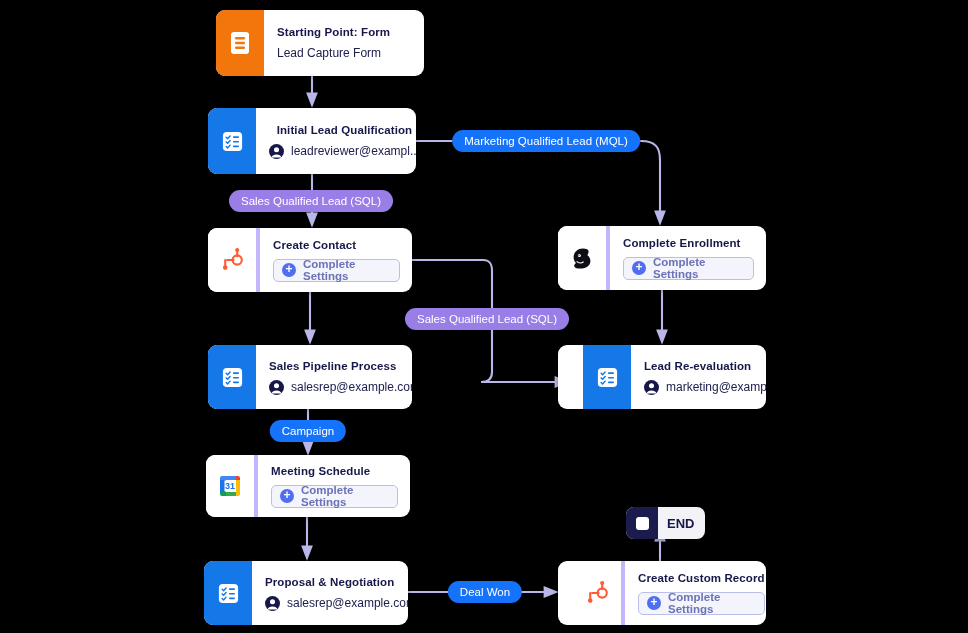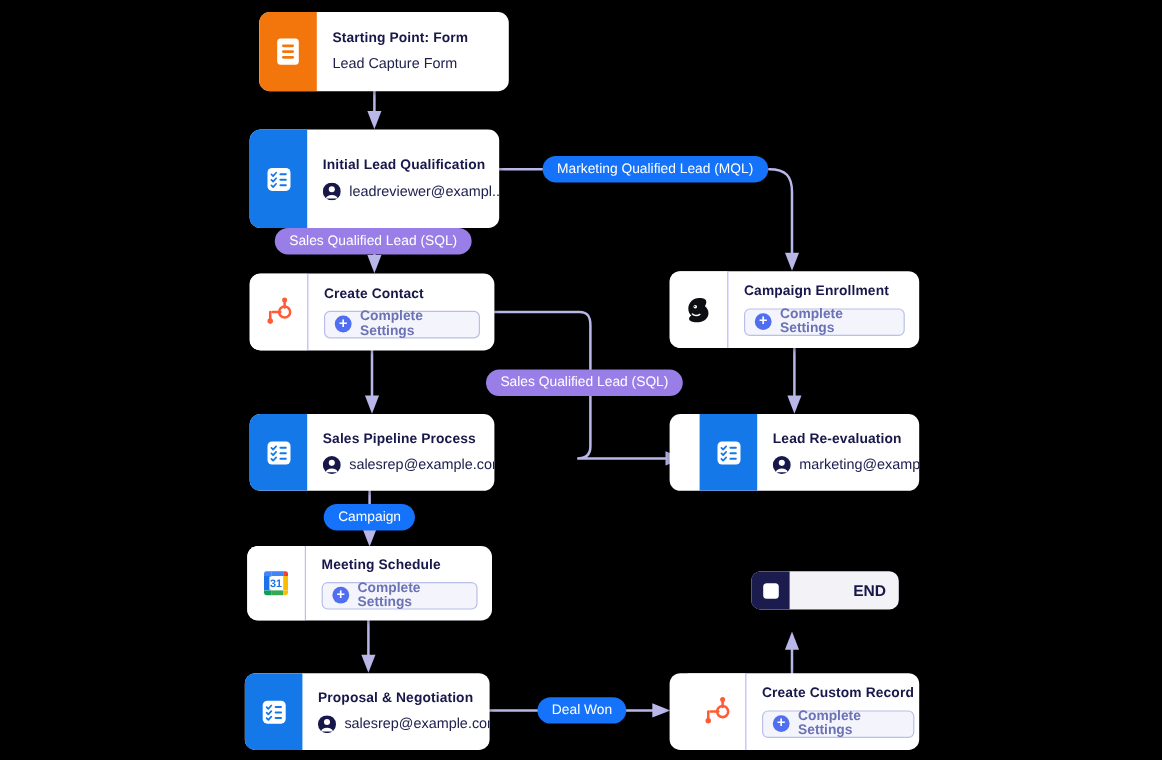--- a/index.html
+++ b/index.html
@@ -50,21 +50,21 @@
   }
   .icon-pane.orange { background: #f2760c; }
   .icon-pane.blue   { background: #1478e8; }
   .body-pane {
     flex: 1 1 auto;
     padding: 11px 12px 11px 13px;
     display: flex;
     flex-direction: column;
     justify-content: center;
     gap: 8px;
-    border-left: 1px solid #c4b5fd;
+    border-left: 4px solid #c4b5fd;
   }
   .icon-pane.orange + .body-pane,
   .icon-pane.blue + .body-pane { border-left: none; }
 
   .node-title {
     font-size: 11.5px;
     font-weight: bold;
     color: #17174a;
     letter-spacing: 0.1px;
     white-space: nowrap;
@@ -202,21 +202,21 @@
       </svg>
     </div>
     <div class="body-pane">
       <div class="node-title">Starting Point: Form</div>
       <div class="node-sub">
           <span>Lead Capture Form</span>
         </div>
     </div>
   </div>
 
-  <div class="node selected" style="left:208px;top:108px;width:208px;height:82px;">
+  <div class="node selected" style="left:208px;top:108px;width:208px;height:66px;text-align:center;">
     <div class="icon-pane blue">
       <svg width="23" height="23" viewBox="0 0 24 24" aria-hidden="true">
         <rect x="2" y="2" width="20" height="20" rx="4" fill="#ffffff"></rect>
         <path d="M5.4,7.6 l1.5,1.5 l2.6,-2.9" stroke="#1478e8" stroke-width="1.5" fill="none" stroke-linecap="round" stroke-linejoin="round"></path>
         <path d="M5.4,12.4 l1.5,1.5 l2.6,-2.9" stroke="#1478e8" stroke-width="1.5" fill="none" stroke-linecap="round" stroke-linejoin="round"></path>
         <path d="M5.4,17.2 l1.5,1.5 l2.6,-2.9" stroke="#1478e8" stroke-width="1.5" fill="none" stroke-linecap="round" stroke-linejoin="round"></path>
         <rect x="12.4" y="6.6" width="6.4" height="1.7" rx="0.85" fill="#1478e8"></rect>
         <rect x="12.4" y="11.4" width="6.4" height="1.7" rx="0.85" fill="#1478e8"></rect>
         <rect x="12.4" y="16.2" width="6.4" height="1.7" rx="0.85" fill="#1478e8"></rect>
       </svg>
@@ -262,21 +262,21 @@
         <path d="M14.6,3.4 C9.6,3.4 5.6,7.4 5.6,12.2 C5.6,14.6 6.6,16.6 8.1,18.0
                  C7.0,18.8 6.2,19.7 6.2,20.7 C6.2,22.6 8.7,23.6 12.5,23.6
                  C18.0,23.6 22.4,20.6 22.4,16.0 C22.4,13.6 21.2,11.6 19.4,10.3
                  C20.1,9.0 20.6,7.6 20.6,6.6 C20.6,4.6 18.6,3.4 14.6,3.4 Z" fill="#0d0d14"></path>
         <circle cx="11.4" cy="10.6" r="1.5" fill="#ffffff"></circle>
         <circle cx="11.0" cy="10.3" r="0.6" fill="#0d0d14"></circle>
         <path d="M9.0,16.6 C10.6,18.2 13.4,18.4 15.2,17.0" stroke="#ffffff" stroke-width="1.2" fill="none" stroke-linecap="round"></path>
       </svg>
     </div>
     <div class="body-pane">
-      <div class="node-title">Campaign Enrollment</div>
+      <div class="node-title">Complete Enrollment</div>
       <div class="cs-btn">
         <span class="cs-plus">+</span>
         <span>Complete Settings</span>
       </div>
     </div>
   </div>
 
   <div class="node selected" style="left:208px;top:345px;width:204px;height:64px;">
     <div class="icon-pane blue">
       <svg width="23" height="23" viewBox="0 0 24 24" aria-hidden="true">
@@ -392,21 +392,21 @@
     </div>
     <div class="body-pane">
       <div class="node-title">Create Custom Record</div>
       <div class="cs-btn">
         <span class="cs-plus">+</span>
         <span>Complete Settings</span>
       </div>
     </div>
   </div>
 
-  <div id="end-node" class="selected" style="left:626px;top:476px;gap:44px;">
+  <div id="end-node" class="selected" style="left:626px;top:507px;">
     <div class="end-block">
       <div class="end-sq"></div>
     </div>
     <div class="end-label">END</div>
   </div>
 
   <div class="pill blue" style="left:546px;top:141px;">Marketing Qualified Lead (MQL)</div>
   <div class="pill purple" style="left:311px;top:201px;">Sales Qualified Lead (SQL)</div>
   <div class="pill purple" style="left:487px;top:319px;">Sales Qualified Lead (SQL)</div>
   <div class="pill blue" style="left:308px;top:431px;">Campaign</div>

